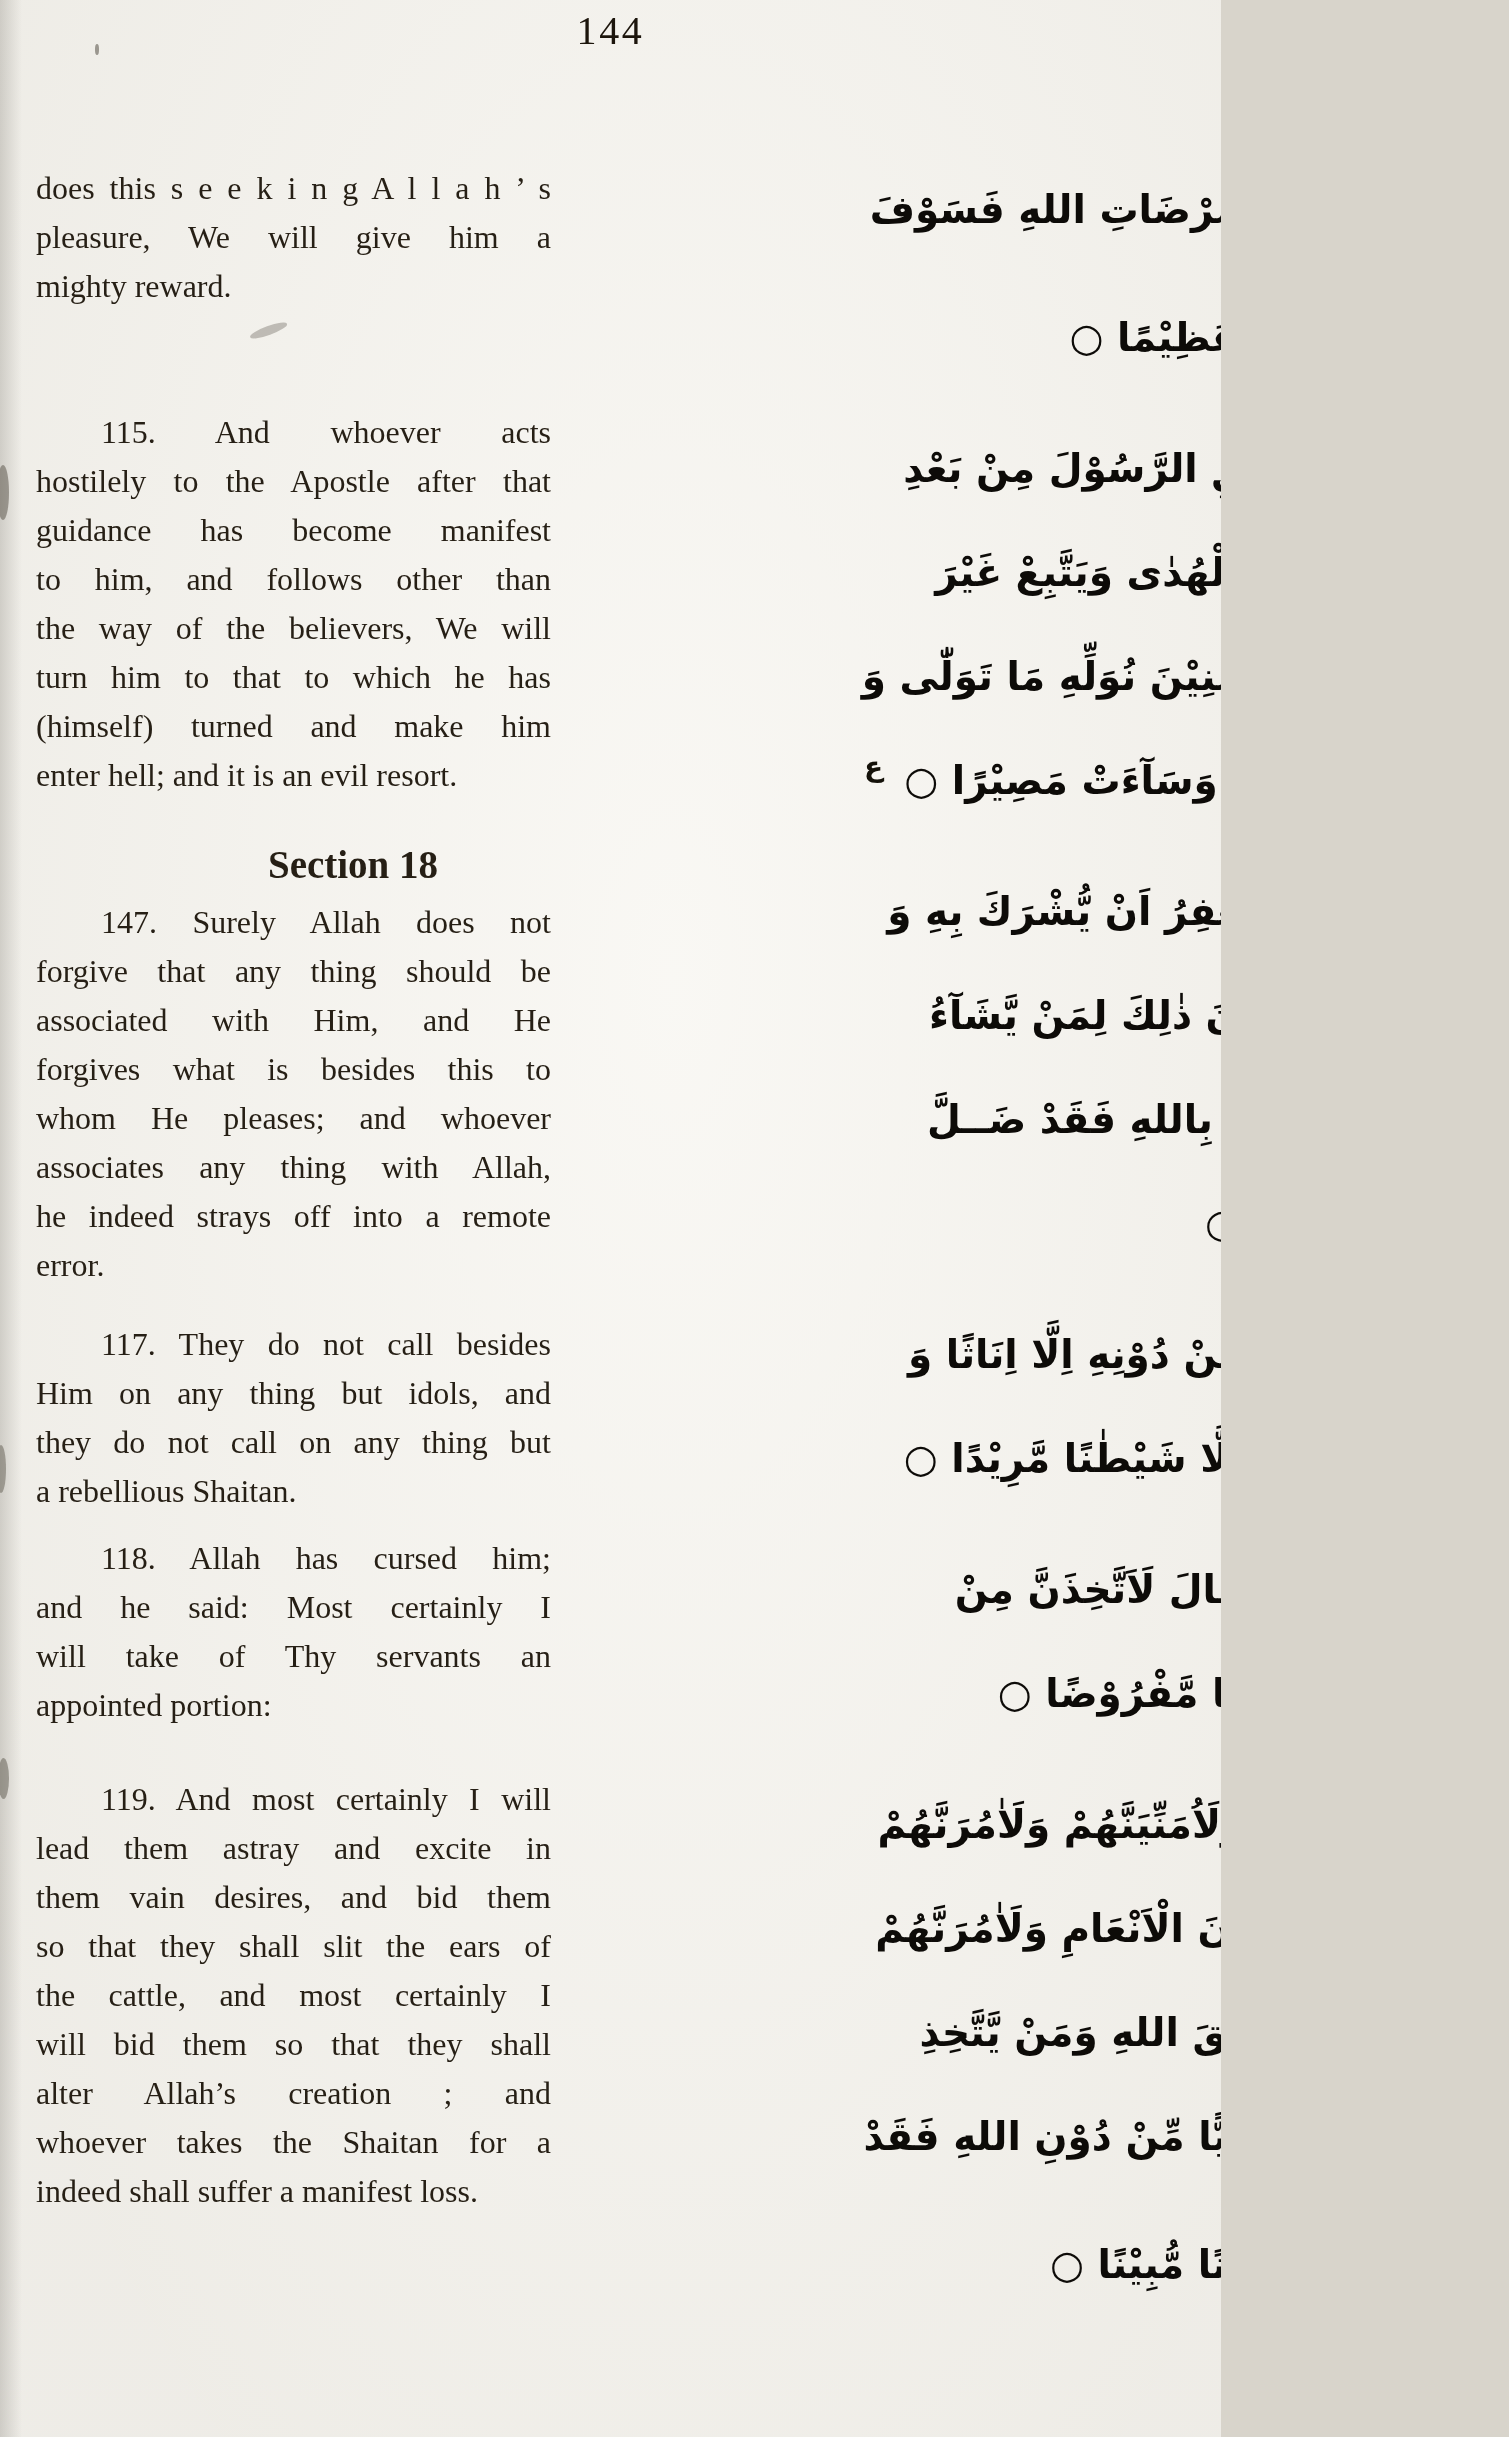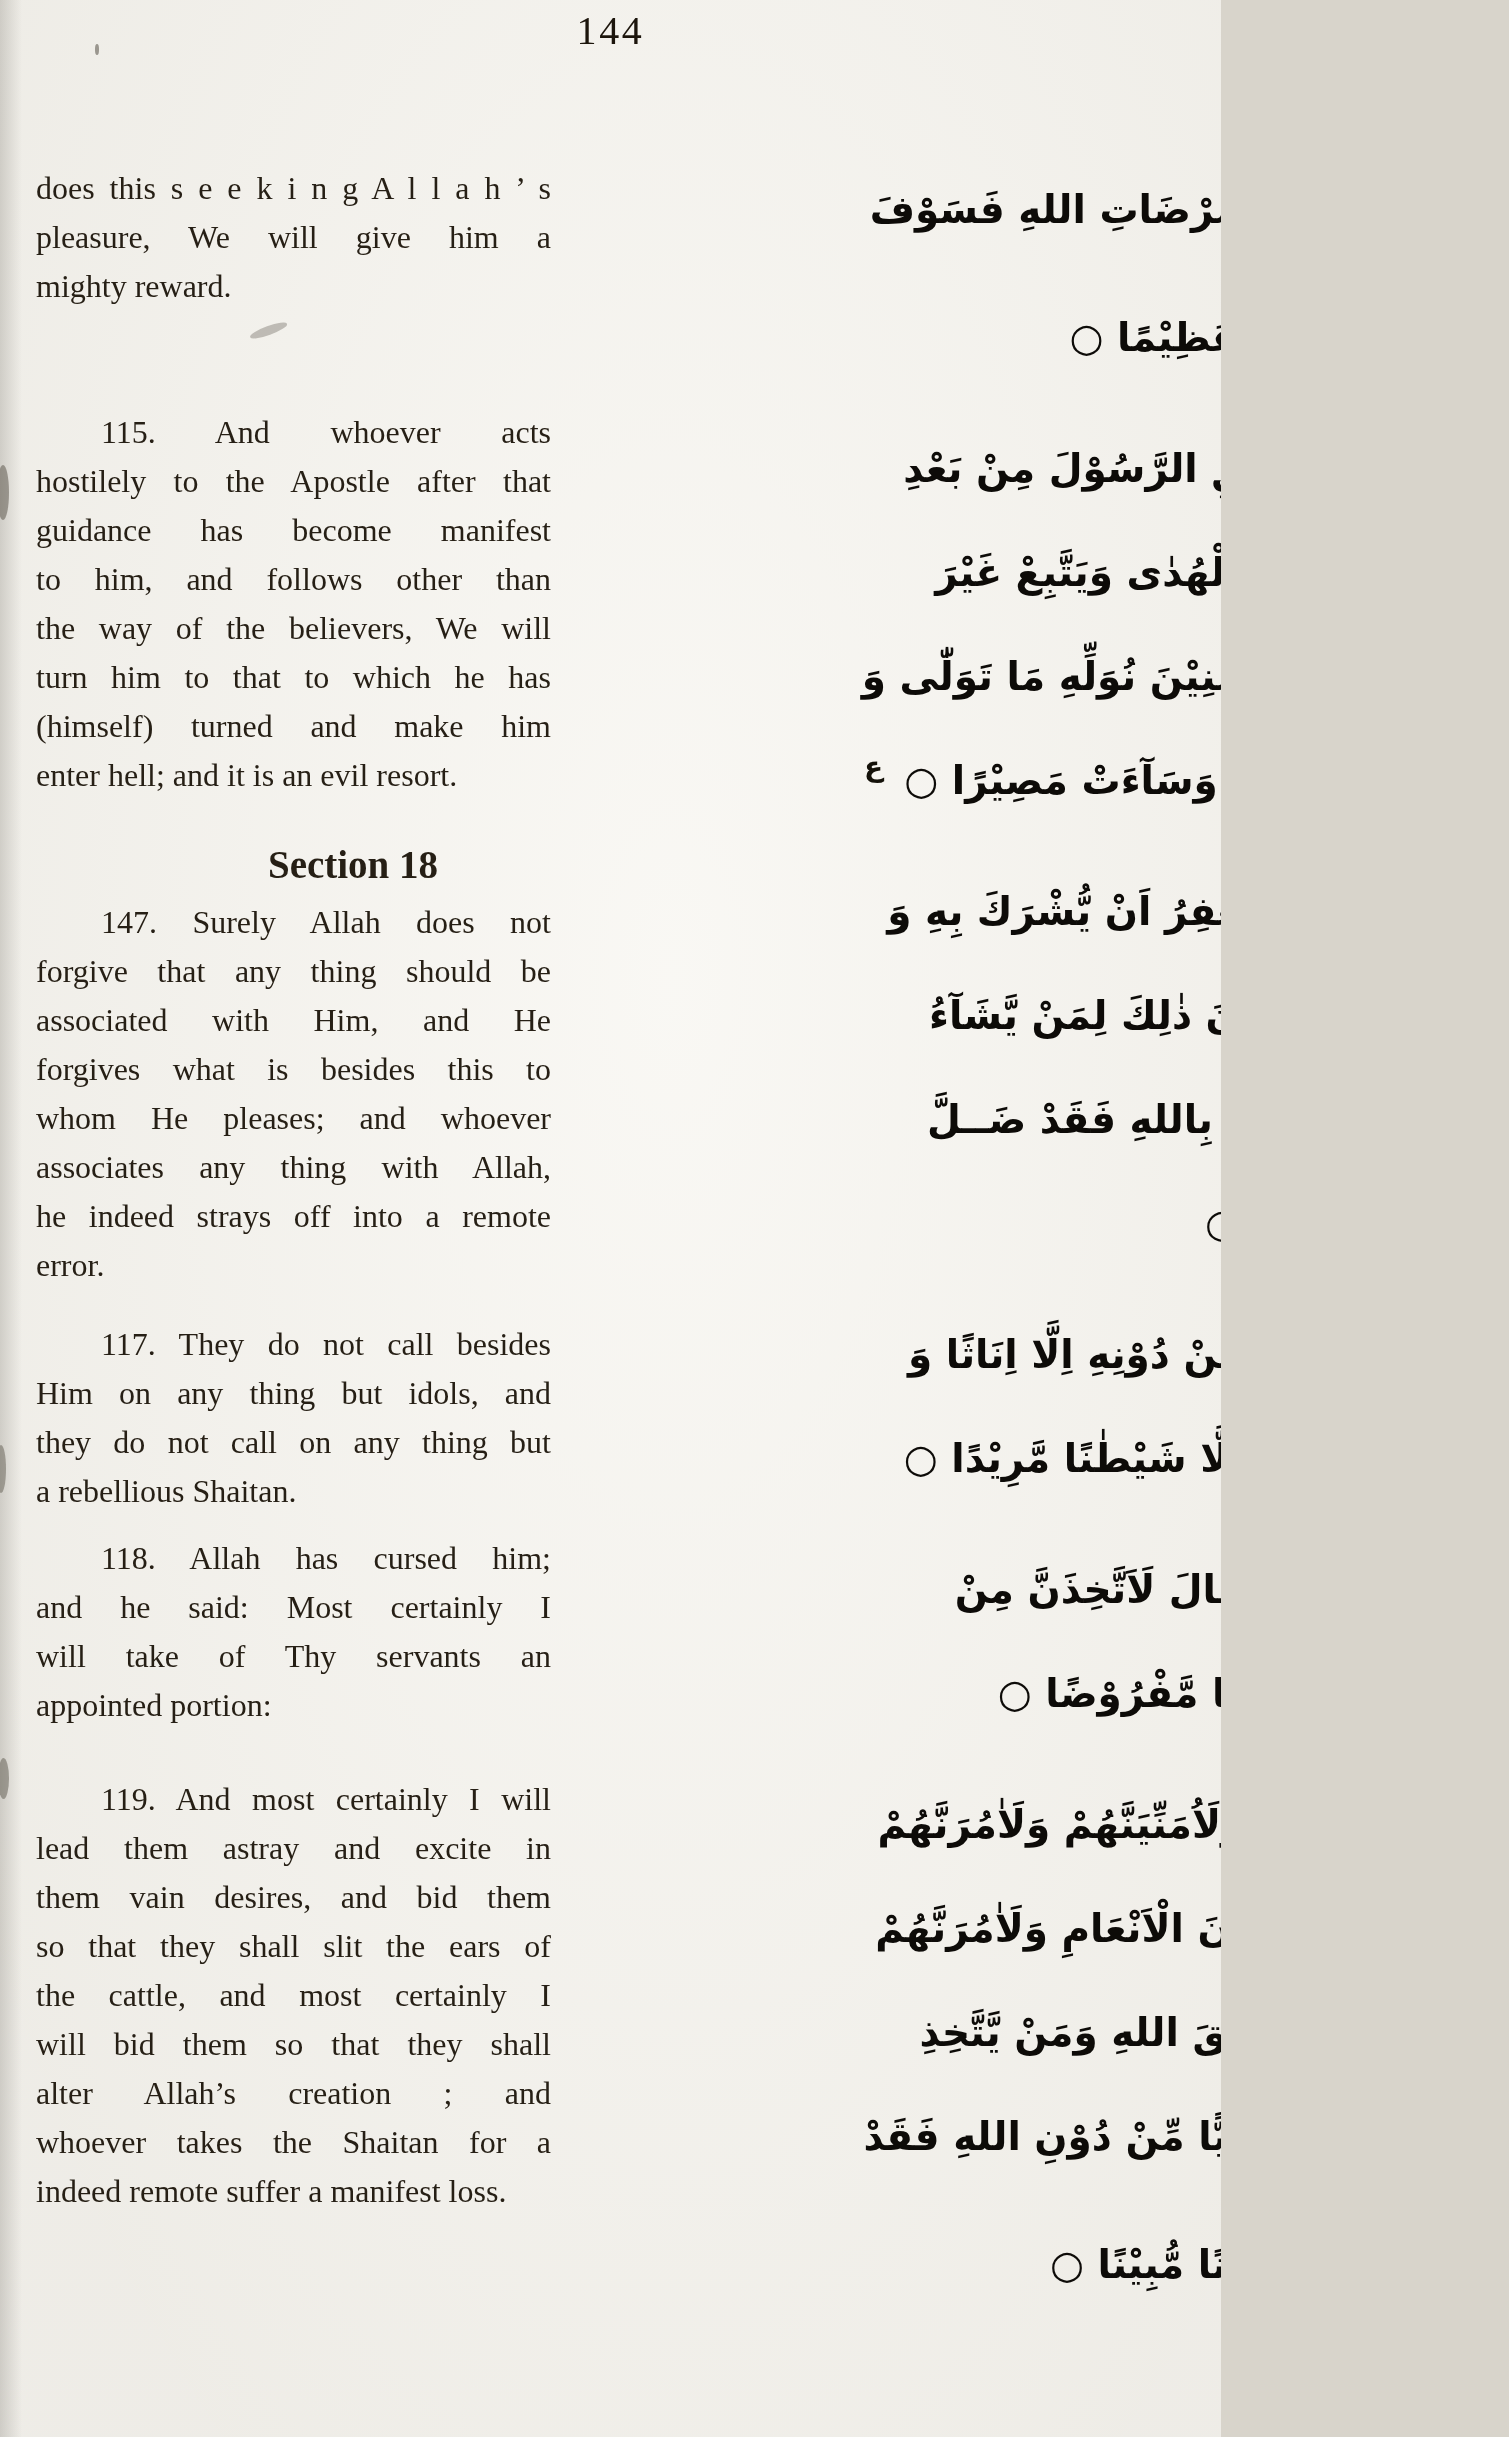--- a/index.html
+++ b/index.html
@@ -134,21 +134,21 @@
       </div>
       <div class="eblk" data-name="verse-119">
         <div class="eline just indent" data-name="verse-119-line">119. And most certainly I will</div>
         <div class="eline just" data-name="verse-119-line">lead them astray and excite in</div>
         <div class="eline just" data-name="verse-119-line">them vain desires, and bid them</div>
         <div class="eline just" data-name="verse-119-line">so that they shall slit the ears of</div>
         <div class="eline just" data-name="verse-119-line">the cattle, and most certainly I</div>
         <div class="eline just" data-name="verse-119-line">will bid them so that they shall</div>
         <div class="eline just" data-name="verse-119-line">alter Allah’s creation ; and</div>
         <div class="eline just" data-name="verse-119-line">whoever takes the Shaitan for a</div>
-        <div class="eline" data-name="verse-119-line">indeed remote suffer a manifest loss.</div>
+        <div class="eline" data-name="verse-119-line">indeed shall suffer a manifest loss.</div>
       </div>
     </div>
   <div class="col-ar" data-name="arabic-column">
       <div class="ar-verse" data-name="arabic-verse">
         <div class="ar-line" data-name="arabic-line">ذٰلِكَ ابْتِغَآءَ مَرْضَاتِ اللهِ فَسَوْفَ</div>
         <div class="ar-line" data-name="arabic-line">نُؤْتِيْهِ اَجْرًا عَظِيْمًا ○</div>
       </div>
       <div class="ar-verse" data-name="arabic-verse">
         <div class="ar-line" data-name="arabic-line">وَمَنْ يُّشَاقِقِ الرَّسُوْلَ مِنْ بَعْدِ</div>
         <div class="ar-line" data-name="arabic-line">مَا تَبَيَّنَ لَهُ الْهُدٰى وَيَتَّبِعْ غَيْرَ</div>

